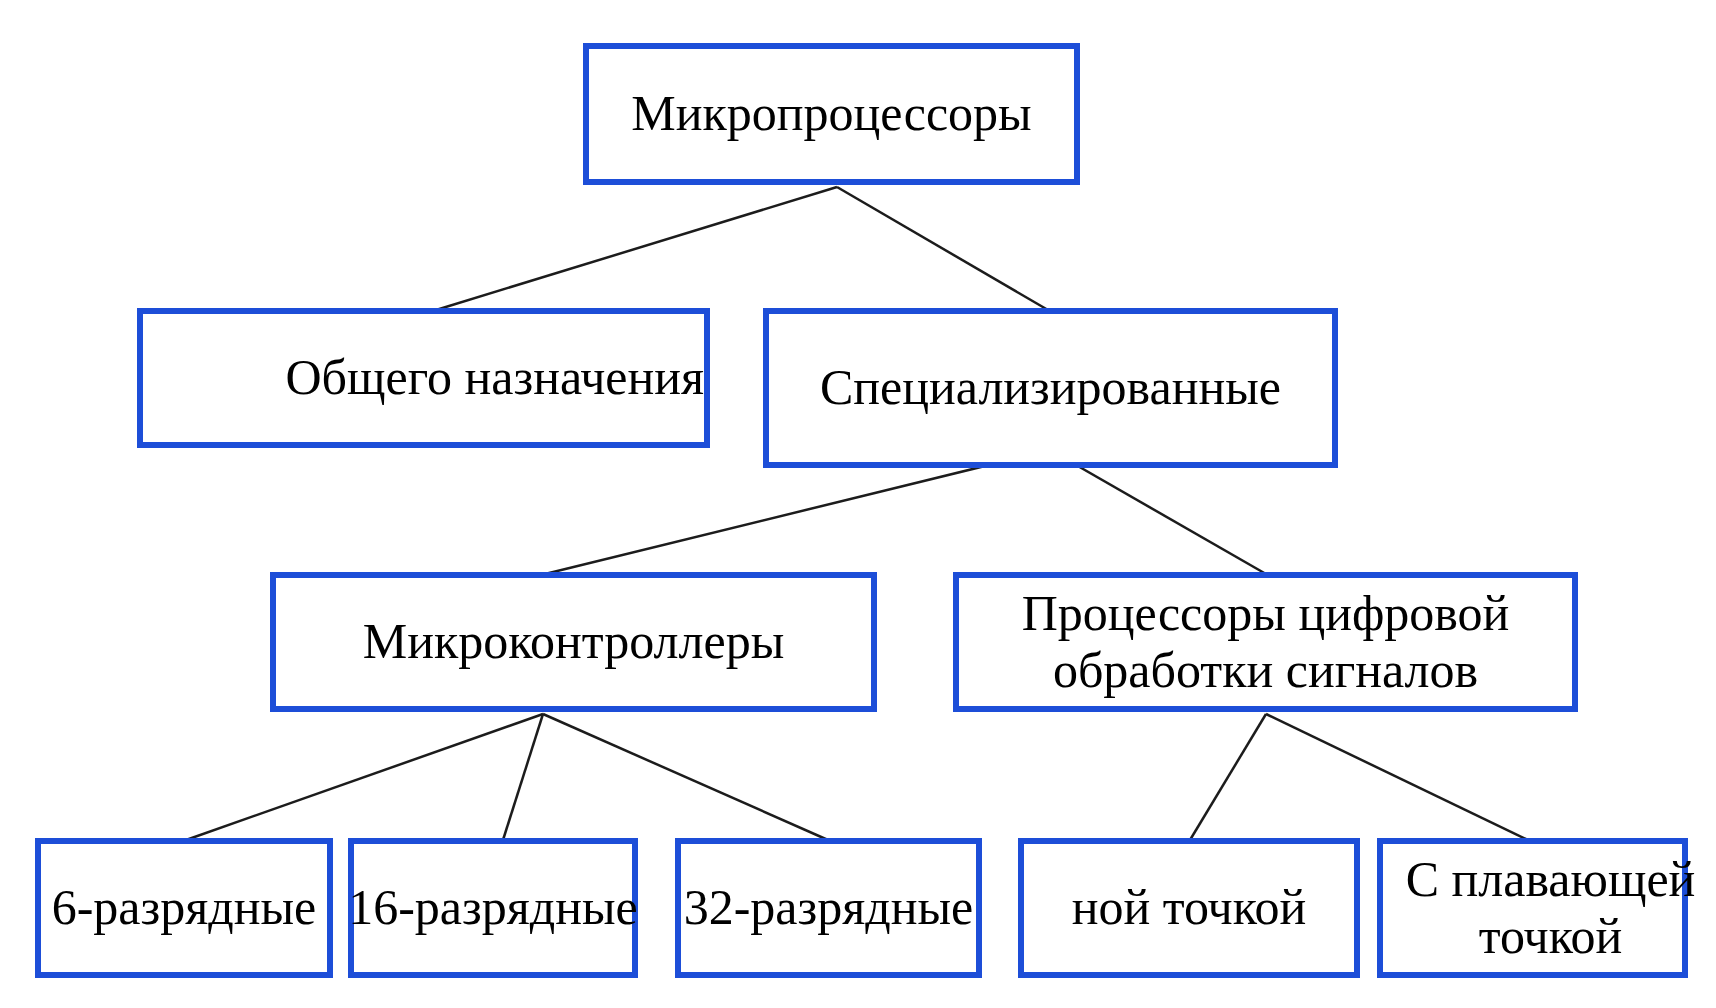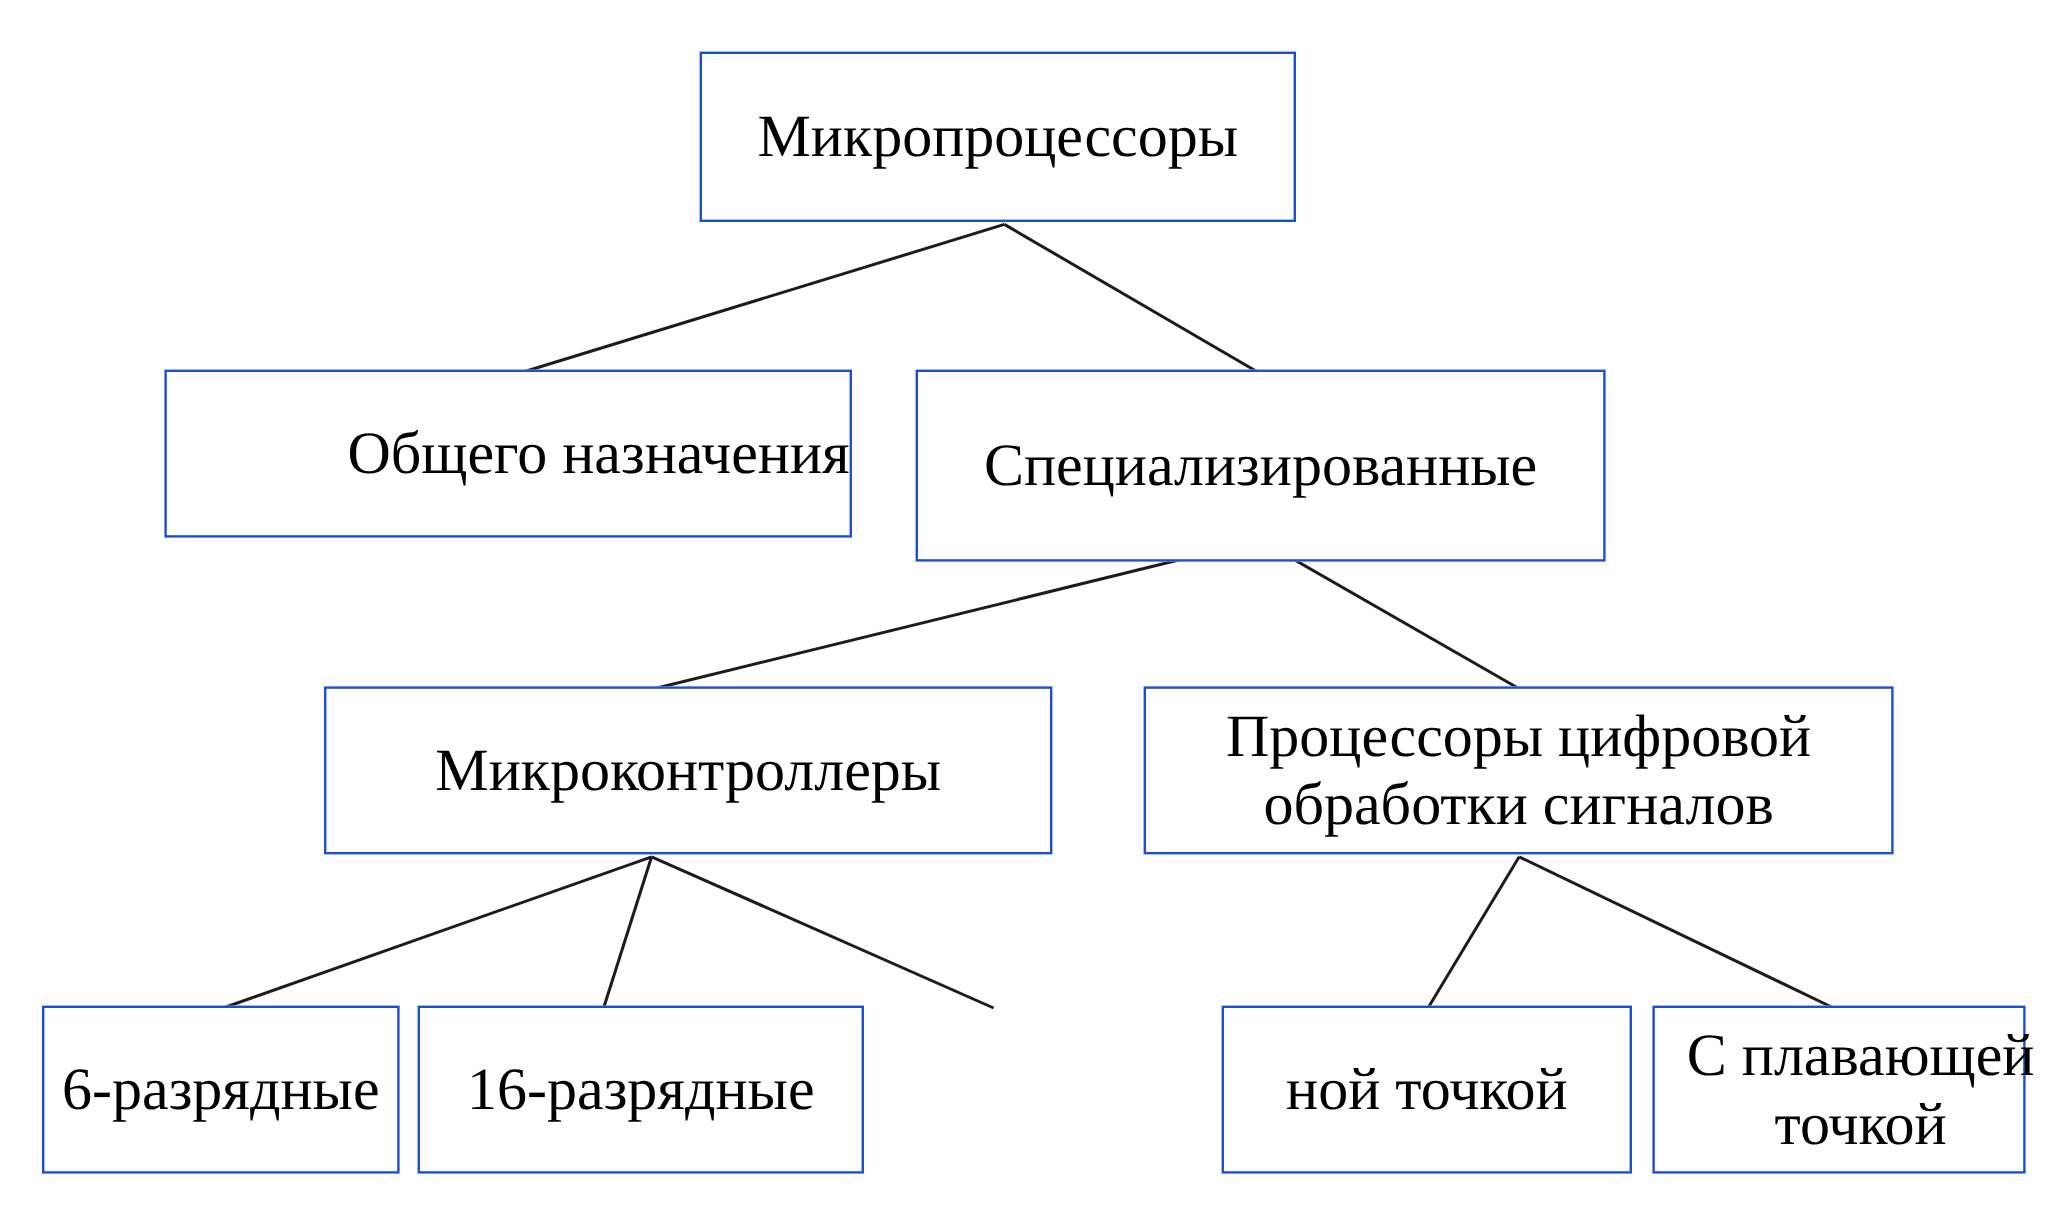--- a/index.html
+++ b/index.html
@@ -22,41 +22,41 @@
     top: 0;
     z-index: 1;
   }
   .edges line {
     stroke: #1c1c1c;
     stroke-width: 2.5;
   }
   .node {
     position: absolute;
     box-sizing: border-box;
-    border: 2px solid #1d4ed8;
+    border: 6px solid #1d4ed8;
     background: #ffffff;
     display: flex;
     flex-direction: column;
     align-items: center;
     justify-content: center;
     text-align: center;
     font-size: 50px;
     line-height: 1.15;
     z-index: 2;
     white-space: nowrap;
   }
   .node .line { display: block; }
 
   .n-root        { left: 583px;  top: 43px;  width: 497px; height: 142px; }
   .n-general     { left: 137px;  top: 308px; width: 573px; height: 140px; align-items: flex-end; }
   .n-specialized { left: 763px;  top: 308px; width: 575px; height: 160px; }
   .n-mcu         { left: 270px;  top: 572px; width: 607px; height: 140px; }
   .n-dsp         { left: 953px;  top: 572px; width: 625px; height: 140px; }
   .n-bit8        { left: 35px;   top: 838px; width: 298px; height: 140px; }
-  .n-bit16       { left: 348px;  top: 838px; width: 372px; height: 140px; }
+  .n-bit16       { left: 348px;  top: 838px; width: 290px; height: 140px; }
   .n-bit32       { left: 675px;  top: 838px; width: 307px; height: 140px; }
   .n-fixed       { left: 1018px; top: 838px; width: 342px; height: 140px; }
   .n-float       { left: 1377px; top: 838px; width: 311px; height: 140px; padding-left: 36px; }
 </style>
 </head>
 <body>
 
 <div class="canvas">
 
   <svg class="edges" width="1716" height="1008">
@@ -93,20 +93,23 @@
   </div>
 
   <div class="node n-bit8">
     <span class="line">6-разрядные</span>
   </div>
 
   <div class="node n-bit16">
     <span class="line">16-разрядные</span>
   </div>
 
+  <div class="node n-bit32">
+    <span class="line">32-разрядные</span>
+  </div>
 
   <div class="node n-fixed">
     <span class="line">ной точкой</span>
   </div>
 
   <div class="node n-float">
     <span class="line">С плавающей</span>
     <span class="line">точкой</span>
   </div>
 

